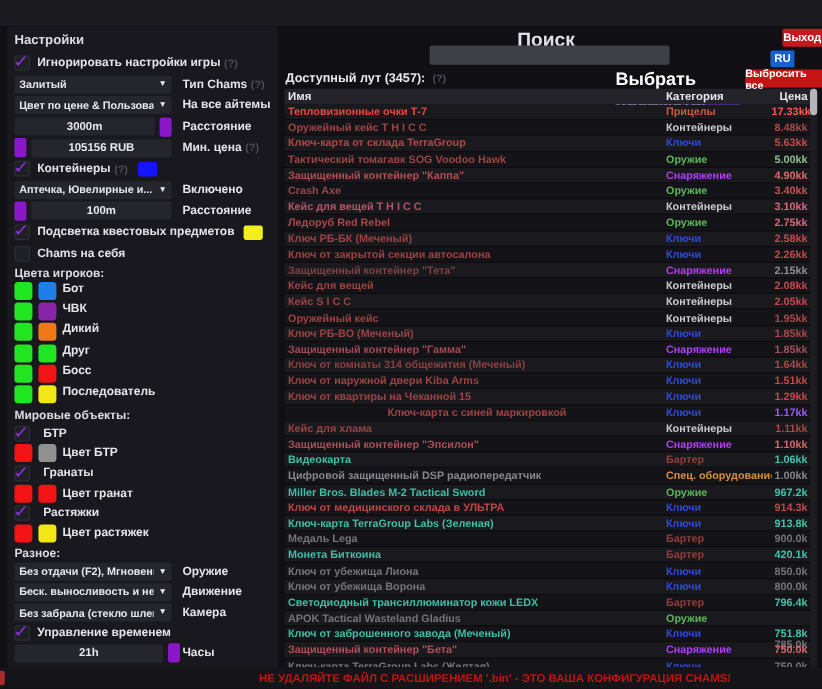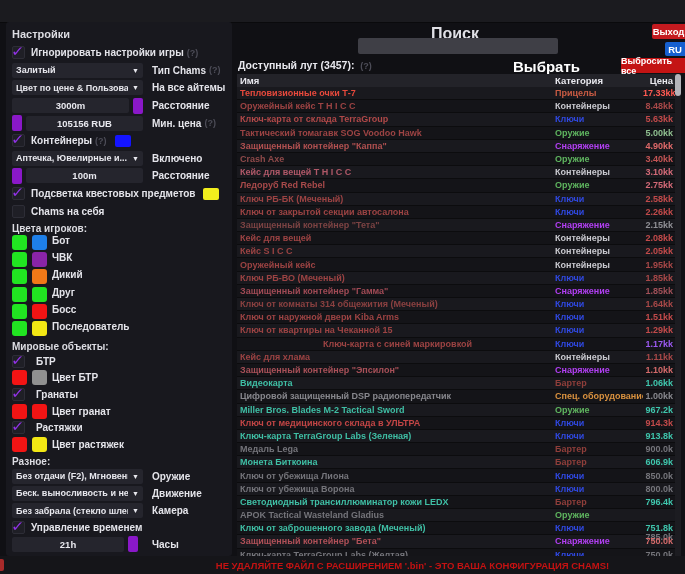--- a/index.html
+++ b/index.html
@@ -45,21 +45,21 @@
   }
   .sw{width:15px;height:15px;border-radius:3px;flex-shrink:0;cursor:pointer;}
   .sws{width:10px;height:16px;border-radius:2px;flex-shrink:0;cursor:pointer;}
   .swm{width:16px;height:12px;border-radius:2px;flex-shrink:0;cursor:pointer;}
 
   
   .search-label{position:absolute;left:420px;top:25px;width:70px;text-align:center;color:#e0e0e6;font-size:16px;font-weight:700;}
   .search-input{position:absolute;left:358px;top:38px;width:200px;height:16px;background:#3f3f46;border-radius:2px;cursor:text;}
   .exit-btn{position:absolute;left:652px;top:24px;width:33px;height:15px;background:#c41a1f;border-radius:2px 0 0 2px;
     color:#fff;font-size:9.5px;font-weight:700;display:flex;align-items:center;justify-content:center;cursor:pointer;}
-  .ru-btn{position:absolute;left:665px;top:42px;width:20px;height:14px;background:#1660d0;border-radius:2px 0 0 2px;
+  .ru-btn{position:absolute;left:642px;top:42px;width:20px;height:14px;background:#1660d0;border-radius:2px 0 0 2px;
     color:#fff;font-size:9.5px;font-weight:700;display:flex;align-items:center;justify-content:center;cursor:pointer;}
   .loot-title{position:absolute;left:238px;top:59px;color:#e8e8ee;font-size:10.5px;font-weight:700;}
   .loot-title .hint{font-size:9px;}
   .kappa-btn{position:absolute;left:513px;top:76px;width:104px;height:15px;background:#7a3cf0;border-radius:2px;
     color:#fff;font-size:15px;font-weight:700;display:flex;align-items:center;justify-content:center;cursor:pointer;}
   .dropall-btn{position:absolute;left:621px;top:58px;width:64px;height:15px;background:#c41414;border-radius:2px 0 0 2px;
     color:#fff;font-size:9px;font-weight:700;display:flex;align-items:center;justify-content:center;cursor:pointer;}
 
   
   .loot-table{position:absolute;left:237px;top:74px;width:444px;}
@@ -287,21 +287,21 @@
 
   <div class="srow" style="height:16px;">
     <span class="cb checked">
         <span class="tick">✓</span>
       </span>
     <span class="lbl">Управление временем</span>
   </div>
 
   <div class="srow" style="height:18px;">
     <div class="ctrl">
-      <div class="inp" style="width:112px;">21h</div>
+      <div class="inp" style="width:124px;">21h</div>
       <span class="sws" style="background:#8a18c8;"></span>
     </div>
     <span class="lbl">Часы</span>
   </div>
 </div>
 
 <div class="search-label">Поиск</div>
 <div class="search-input"></div>
 <div class="exit-btn">Выход</div>
 <div class="ru-btn">RU</div>
@@ -485,21 +485,21 @@
 
       <div class="trow">
         <span class="t-name" style="color: rgb(116, 116, 122);">Медаль Lega</span>
         <span class="t-cat" style="color: rgb(143, 62, 58);">Бартер</span>
         <span class="t-price" style="color: rgb(116, 116, 122);">900.0k</span>
       </div>
 
       <div class="trow">
         <span class="t-name" style="color: rgb(63, 191, 165);">Монета Биткоина</span>
         <span class="t-cat" style="color: rgb(143, 62, 58);">Бартер</span>
-        <span class="t-price" style="color: rgb(63, 198, 173);">606.9k</span>
+        <span class="t-price" style="color: rgb(63, 198, 173);">420.1k</span>
       </div>
 
       <div class="trow">
         <span class="t-name" style="color: rgb(116, 116, 122);">Ключ от убежища Лиона</span>
         <span class="t-cat" style="color: rgb(47, 72, 224);">Ключи</span>
         <span class="t-price" style="color: rgb(116, 116, 122);">850.0k</span>
       </div>
 
       <div class="trow">
         <span class="t-name" style="color: rgb(116, 116, 122);">Ключ от убежища Ворона</span>

